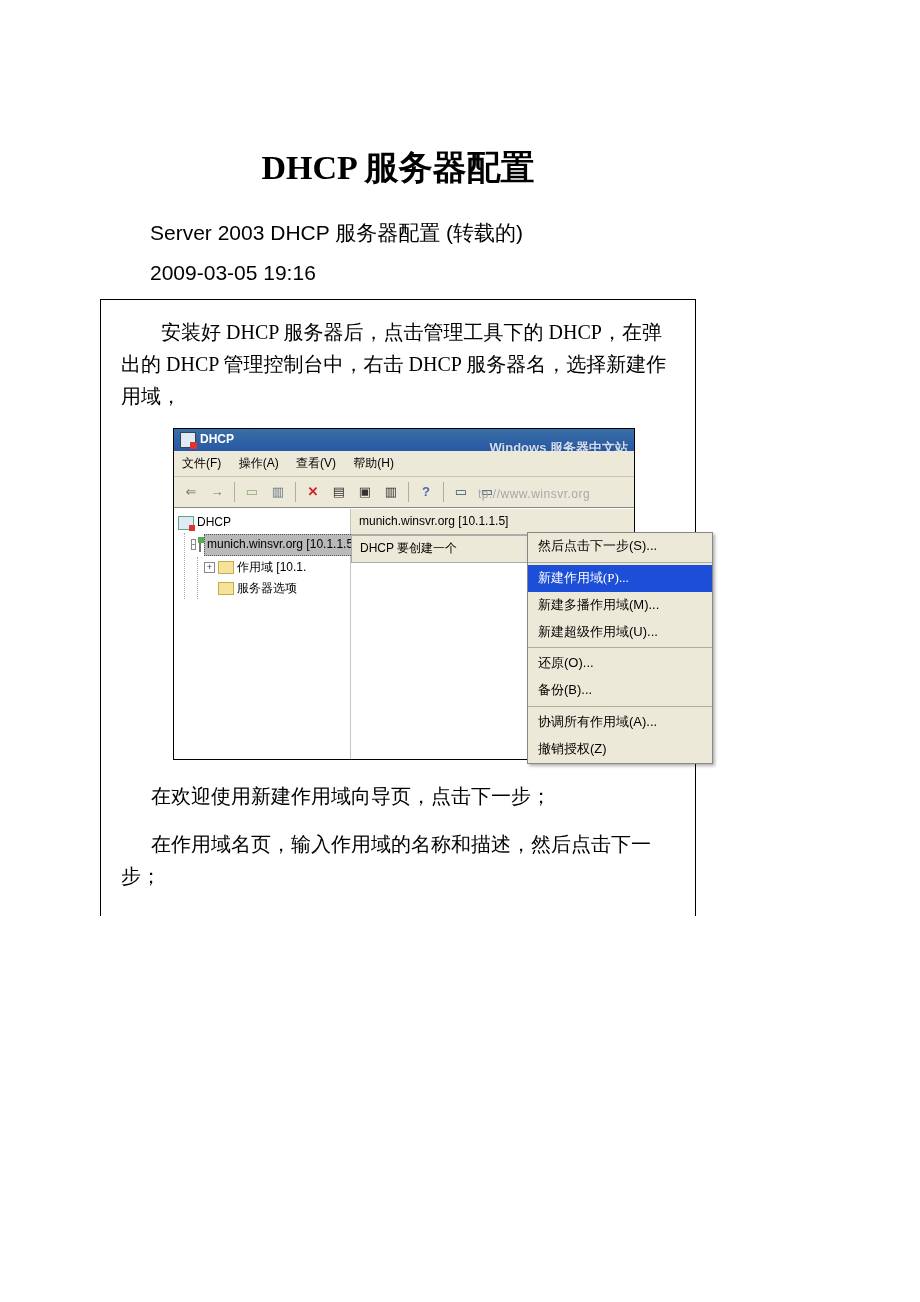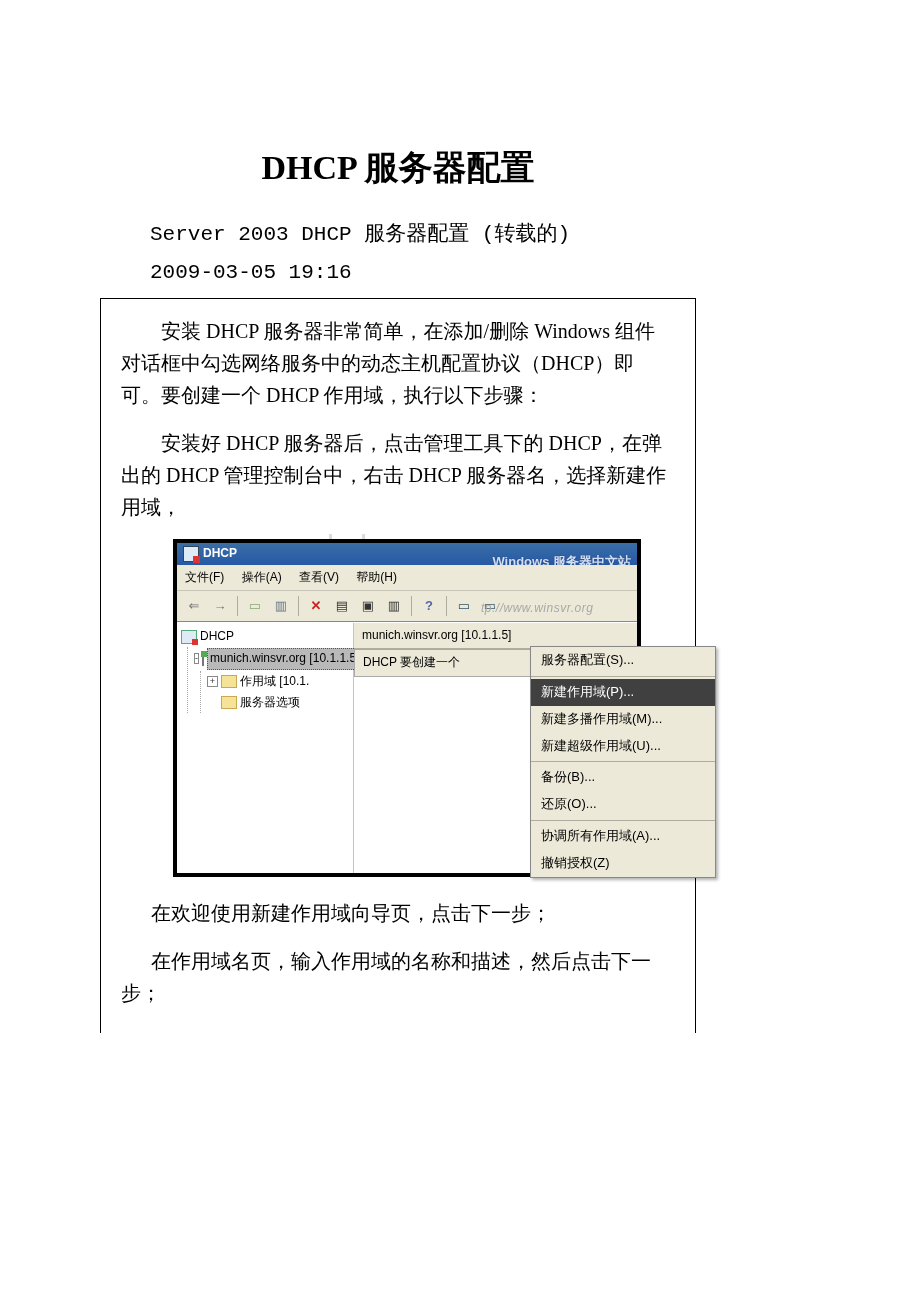--- a/index.html
+++ b/index.html
@@ -18,41 +18,41 @@
   h1 {
     text-align: center;
     font-size: 34px;
     font-weight: bold;
     margin: 0 0 28px 0;
     font-family: "Times New Roman", "SimSun", serif;
   }
   .meta-line {
     font-size: 21px;
     margin: 0 0 14px 50px;
-    font-family: Liberation Mono, monospace;
+    font-family: Liberation Sans, sans-serif;
   }
   .content-box {
     border: 1px solid #000;
     border-bottom: none;
     padding: 16px 22px 8px 20px;
     font-size: 20px;
     line-height: 1.6;
     font-family: "Times New Roman", "SimSun", serif;
   }
   .content-box p { margin: 0 0 16px 0; }
   .content-box p.indent { text-indent: 2em; }
   .content-box p.indent-sm { text-indent: 1.5em; }
 
   
   .shot {
     width: 460px;
     margin: 4px auto 20px 52px;
     font-family: "Tahoma","SimSun",sans-serif;
     font-size: 12px;
-    border: 4px solid #000000;
+    border: 1px solid #000000;
     background: #ece9d8;
     position: relative;
   }
   .titlebar {
     display: flex;
     align-items: center;
     height: 22px;
     background: linear-gradient(#3a6ea5,#2659a5);
     color: #fff;
     font-weight: bold;
@@ -83,21 +83,20 @@
     background:#ece9d8;
     padding: 3px 8px;
     border-bottom:1px solid #c8c4b8;
     position:relative;
   }
   .menubar span { margin-right: 14px; margin-top: 32px; }
   .menubar .help-url{
     position:absolute; left:304px; top:2px;
     color:#a8a8a8; font-size:12px; letter-spacing:0.5px;
     font-family:"Arial",sans-serif;
-    font-style:italic;
   }
   .toolbar {
     background:#ece9d8;
     border-bottom:1px solid #888;
     padding:4px 6px;
     display:flex; align-items:center; gap:4px;
   }
   .tb-btn{
     width:20px; height:20px;
     border:1px solid #ece9d8;
@@ -174,22 +173,23 @@
     border:1px solid #888;
     box-shadow:2px 2px 3px rgba(0,0,0,0.3);
     z-index:10;
     font-size:13px;
   }
   .ctx-item{
     padding:3px 10px;
     white-space:nowrap;
   }
   .ctx-item.hi{
-    background:#404040;
+    background:#1d4ed8;
     color:#fff;
+    font-family:Liberation Serif, serif;
   }
   .ctx-div{
     border-top:1px solid #b0ada0;
     margin:2px 0;
   }
   .list-right{
     position:absolute; right:6px; top:32px;
     color:#666; font-size:12px;
   }
 
@@ -211,21 +211,20 @@
 
 <div class="page">
 
   <h1>DHCP 服务器配置</h1>
 
   <p class="meta-line">Server 2003 DHCP 服务器配置 (转载的)</p>
   <p class="meta-line">2009-03-05 19:16</p>
 
   <div class="content-box">
 
-    <p class="indent">安装 DHCP 服务器非常简单，在添加/删除 Windows 组件对话框中勾选网络服务中的动态主机配置协议（DHCP）即可。要创建一个 DHCP 作用域，执行以下步骤：</p>
     <p class="indent">安装好 DHCP 服务器后，点击管理工具下的 DHCP，在弹出的 DHCP 管理控制台中，右击 DHCP 服务器名，选择新建作用域，</p>
 
     <div class="watermark">www.bdocx.com</div>
 
     <div class="shot">
 
       <div class="titlebar">
         <span class="dhcp-ico"></span>
         <span>DHCP</span>
         <span class="banner">Windows 服务器中文站</span>
@@ -284,28 +283,28 @@
             </div>
           </div>
         </div>
 
         <div class="list">
           <div class="list-header">munich.winsvr.org [10.1.1.5]</div>
           <div class="list-header sub">DHCP 要创建一个</div>
           <div class="list-right">] 10.1.1.0</div>
 
           <div class="ctx-menu">
-            <div class="ctx-item">服务器配置(S)...</div>
+            <div class="ctx-item">然后点击下一步(S)...</div>
             <div class="ctx-div"></div>
             <div class="ctx-item hi">新建作用域(P)...</div>
             <div class="ctx-item">新建多播作用域(M)...</div>
             <div class="ctx-item">新建超级作用域(U)...</div>
             <div class="ctx-div"></div>
+            <div class="ctx-item">还原(O)...</div>
             <div class="ctx-item">备份(B)...</div>
-            <div class="ctx-item">还原(O)...</div>
             <div class="ctx-div"></div>
             <div class="ctx-item">协调所有作用域(A)...</div>
             <div class="ctx-item">撤销授权(Z)</div>
           </div>
         </div>
 
       </div>
     </div>
 
     <p class="indent-sm">在欢迎使用新建作用域向导页，点击下一步；</p>

